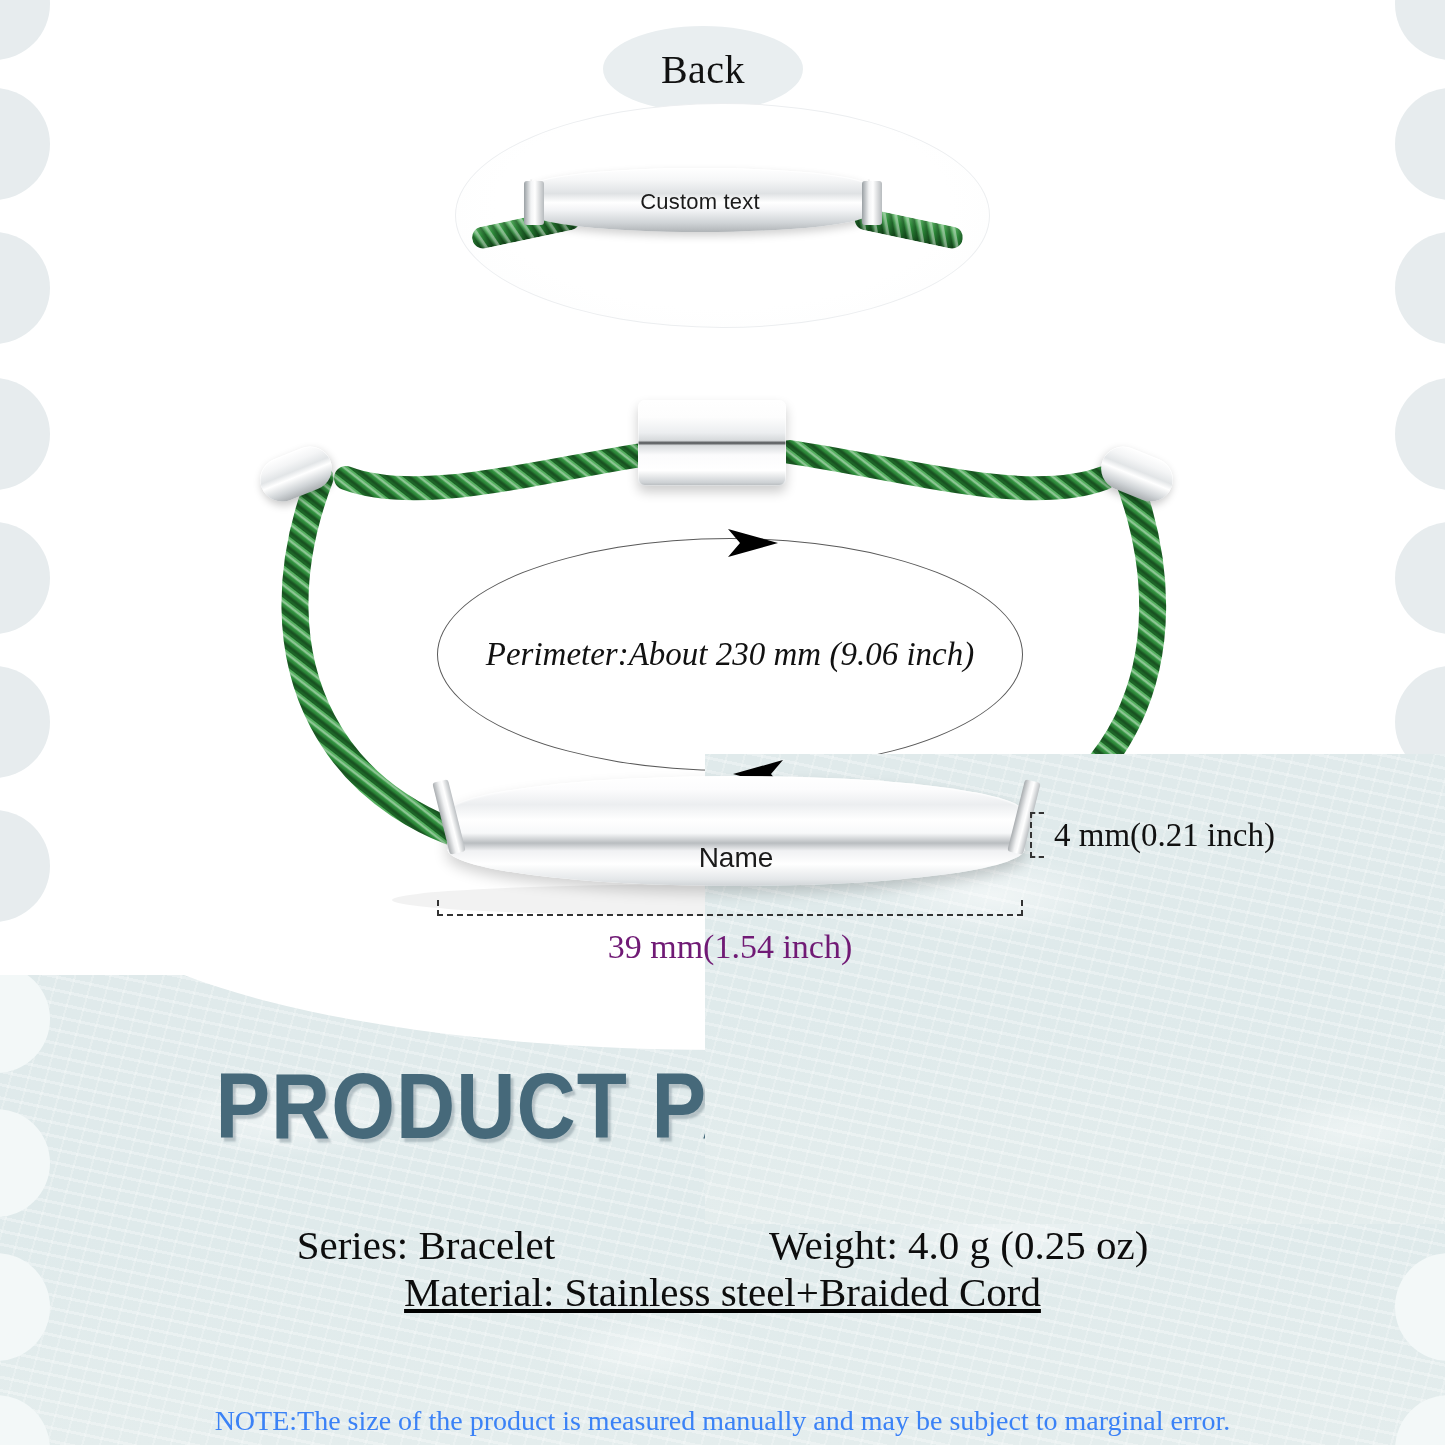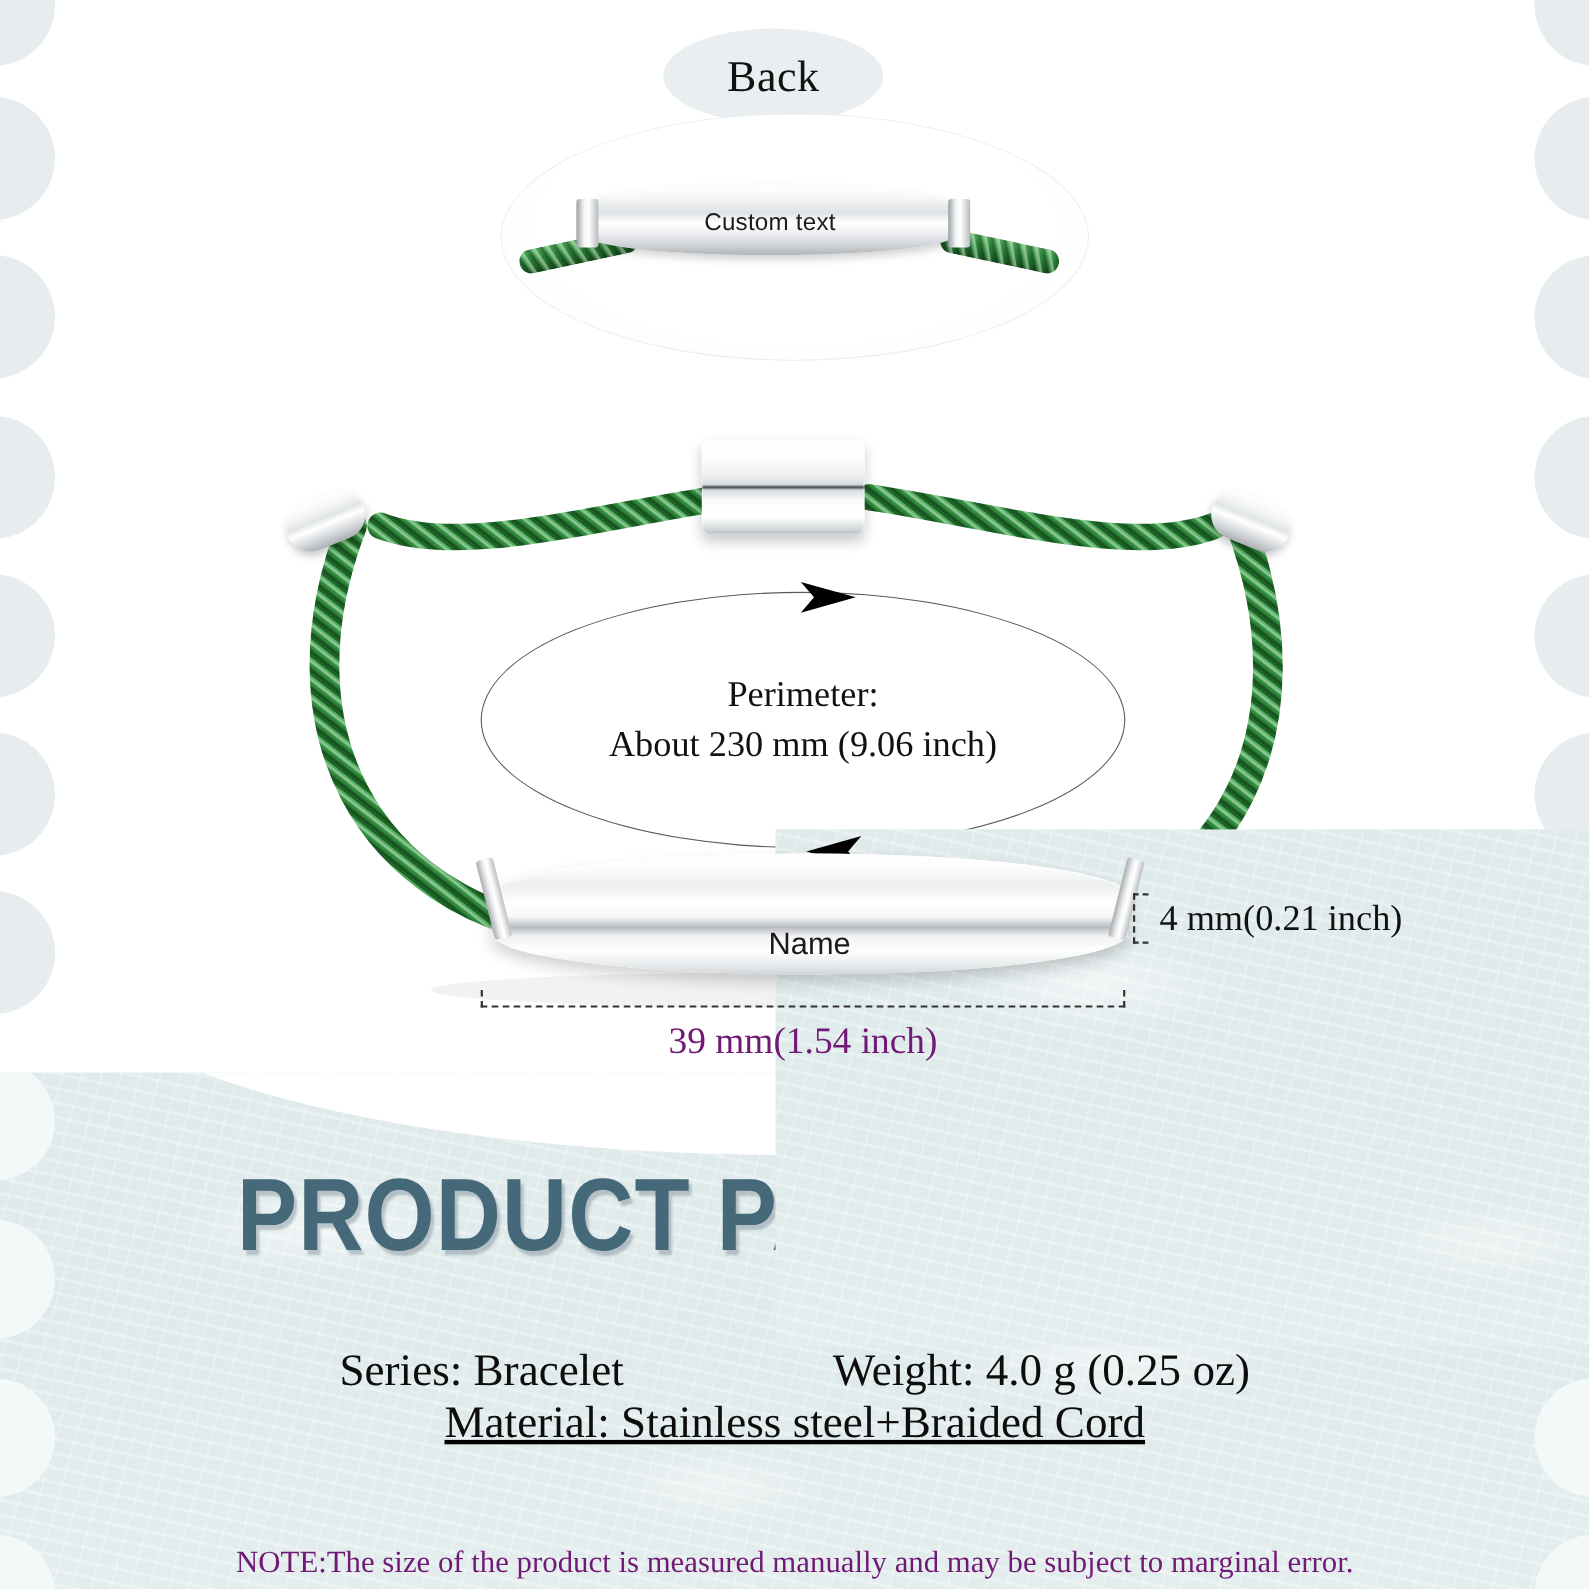--- a/index.html
+++ b/index.html
@@ -94,23 +94,24 @@
   .bk-endcap.r { left: 862px; top: 181px; }
 
   
   .main-wrap { position: absolute; left: 0; top: 360px; width: 1445px; height: 600px; }
   svg.cord-svg { position: absolute; left: 0; top: 0; overflow: visible; }
 
   
   .perim-ellipse {
     position: absolute; left: 437px; top: 538px; width: 586px; height: 233px;
     border-radius: 50%; border: 1px solid #5a5a5a;
-    display: flex; flex-direction: column; align-items: center; justify-content: center;
+    display: flex; flex-direction: row; align-items: center; justify-content: center;
     background: rgba(255,255,255,.0);
     z-index: 7;
+    font-style: italic;
   }
   .perim-ellipse div { font-size: 33px; color: #111; line-height: 1.35; white-space: nowrap; }
 
   .arrow { position: absolute; z-index: 8; }
   .arrow.top { left: 700px; top: 523px; }
   .arrow.bottom { left: 705px; top: 754px; }
 
   
   .slider {
     position: absolute; left: 638px; top: 400px; width: 148px; height: 86px; z-index: 9;
@@ -195,29 +196,29 @@
   .params-title {
     position: absolute; left: 0; right: 0; top: 77px; text-align: center;
     font-family: "Liberation Sans", sans-serif;
     font-weight: bold; font-size: 82px; letter-spacing: 1px;
     color: #46697a;
     transform: scaleY(1.14); transform-origin: center top;
     text-shadow: 3px 4px 2px rgba(90,110,120,.35);
   }
   .params-row {
     position: absolute; left: 0; right: 0; display: flex; justify-content: center;
-    align-items: baseline; white-space: nowrap;
+    align-items: baseline; white-space: nowrap; gap: 12px;
   }
   .params-row.r1 { top: 1221px; }
   .params-row.r2 { top: 1268px; text-decoration: underline; }
   .params-row span { font-size: 41px; color: #0d0d0d; }
   .params-row .gap { display: inline-block; width: 190px; }
   .note {
     position: absolute; left: 0; right: 0; top: 1405px; text-align: center;
-    font-size: 28px; color: #701a75; white-space: nowrap;
+    font-size: 28px; color: #3b82f6; white-space: nowrap;
   }
 </style>
 </head>
 <body>
 
 <div class="page">
 
   <div class="dots-layer">
     <div class="dot" style="left:-62px;top:-52px;width:112px;height:112px;"></div>
     <div class="dot" style="left:-62px;top:88px;width:112px;height:112px;"></div>

